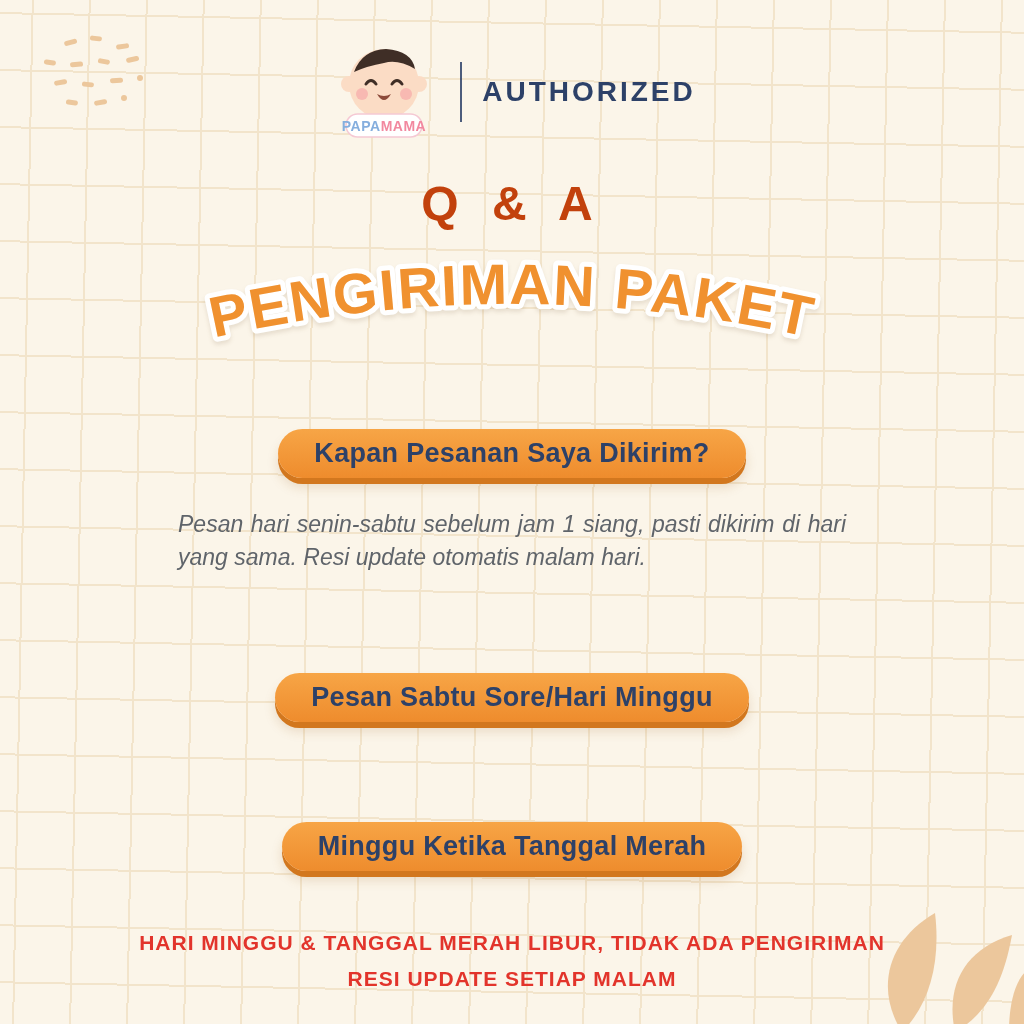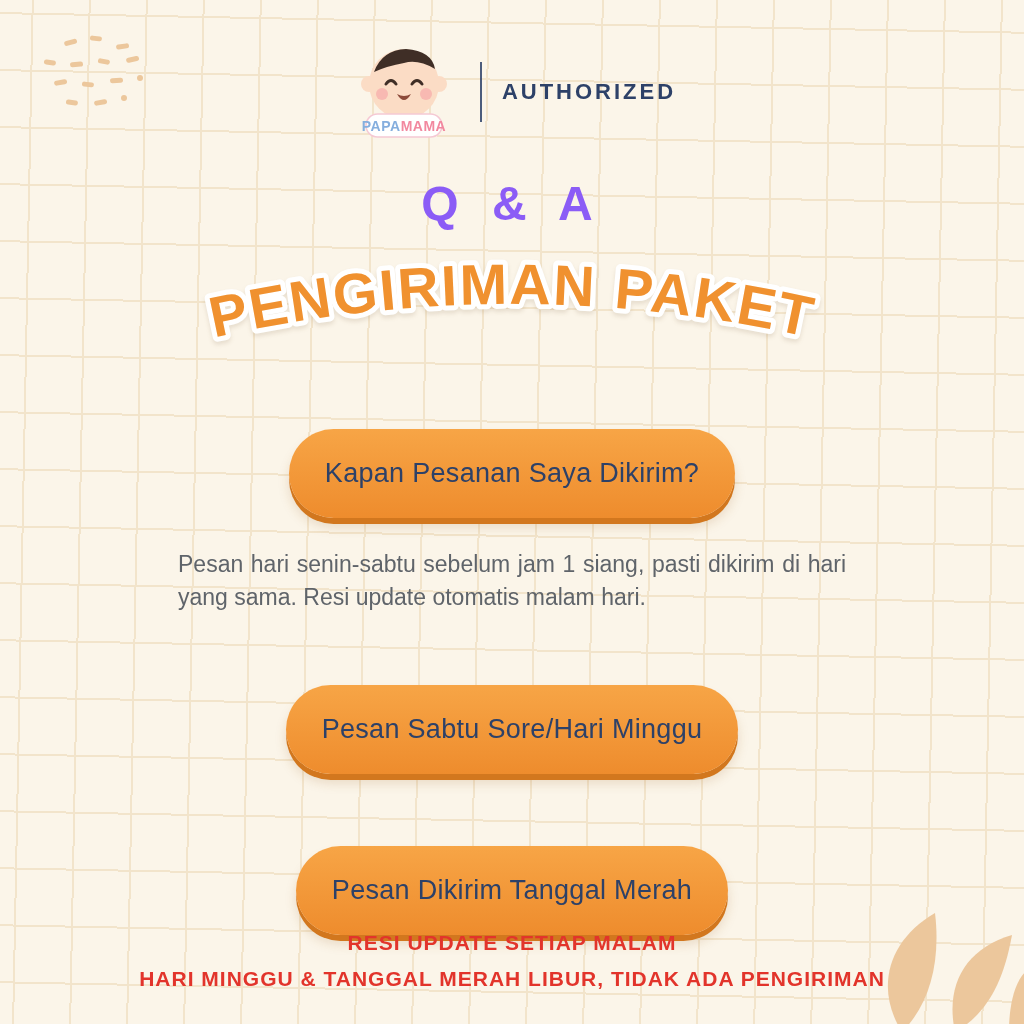--- a/index.html
+++ b/index.html
@@ -22,44 +22,44 @@
   .deco-leaves{right:-8px;bottom:-8px;}
 
   .content{position:relative;z-index:2;text-align:center;padding-top:42px;}
 
   
   .header{display:flex;align-items:center;justify-content:center;gap:20px;}
   .logo-svg{display:block;}
   .v-divider{width:2px;height:60px;background:#2d4168;opacity:.85;}
   .authorized{
     text-align:left;color:#2d4168;font-weight:bold;
-    font-size:22px;letter-spacing:3px;line-height:1.55;
+    font-size:28px;letter-spacing:3px;line-height:1.55;
   }
 
   
   .qa-title{
-    margin:34px 0 0;color:#8b5cf6;font-size:48px;font-weight:800;
+    margin:34px 0 0;color:#c2410c;font-size:48px;font-weight:800;
     letter-spacing:10px;
   }
   .subtitle-svg{display:block;margin:0 auto;filter:drop-shadow(0 3px 2px rgba(90,60,20,.12));}
 
   
   .pill{
     display:inline-block;margin-top:58px;
     background:linear-gradient(#f7a546,#ee8c2d);
-    border-radius:999px;padding:29px 36px;
+    border-radius:999px;padding:9px 36px;
     box-shadow:0 6px 0 #d2771e, 0 9px 12px rgba(150,90,20,.18);
-    color:#2d4168;font-weight:normal;font-size:27px;letter-spacing:.3px;
+    color:#2d4168;font-weight:bold;font-size:27px;letter-spacing:.3px;
   }
-  .pill + .answer{margin-top:30px;}
+  .pill + .answer{margin-top:30px;font-style:italic;}
   .answer{
     width:668px;margin:30px auto 0;color:#5f646a;font-size:23px;line-height:1.42;
     text-align:justify;text-align-last:left;
   }
-  .faq-item + .faq-item .pill{margin-top:72px;}
+  .faq-item + .faq-item .pill{margin-top:100px;}
 
   
   .footer{
     position:absolute;left:0;right:0;bottom:26px;z-index:2;
     text-align:center;color:#e2342b;font-weight:bold;
     font-size:21px;letter-spacing:1px;line-height:1.75;
   }
 </style>
 </head>
 <body>
@@ -143,23 +143,23 @@
     </div>
 
     <div class="faq-item">
       <div class="pill">
         <span>Pesan Sabtu Sore/Hari Minggu</span>
       </div>
     </div>
 
     <div class="faq-item">
       <div class="pill">
-        <span>Pesan Dikirim Tanggal Merah</span>
+        <span>Minggu Ketika Tanggal Merah</span>
       </div>
     </div>
 
   </div>
 </div>
 
 <div class="footer">
+  <div>HARI MINGGU &amp; TANGGAL MERAH LIBUR, TIDAK ADA PENGIRIMAN</div>
   <div>RESI UPDATE SETIAP MALAM</div>
-  <div>HARI MINGGU &amp; TANGGAL MERAH LIBUR, TIDAK ADA PENGIRIMAN</div>
 </div>
 
 </body></html>

